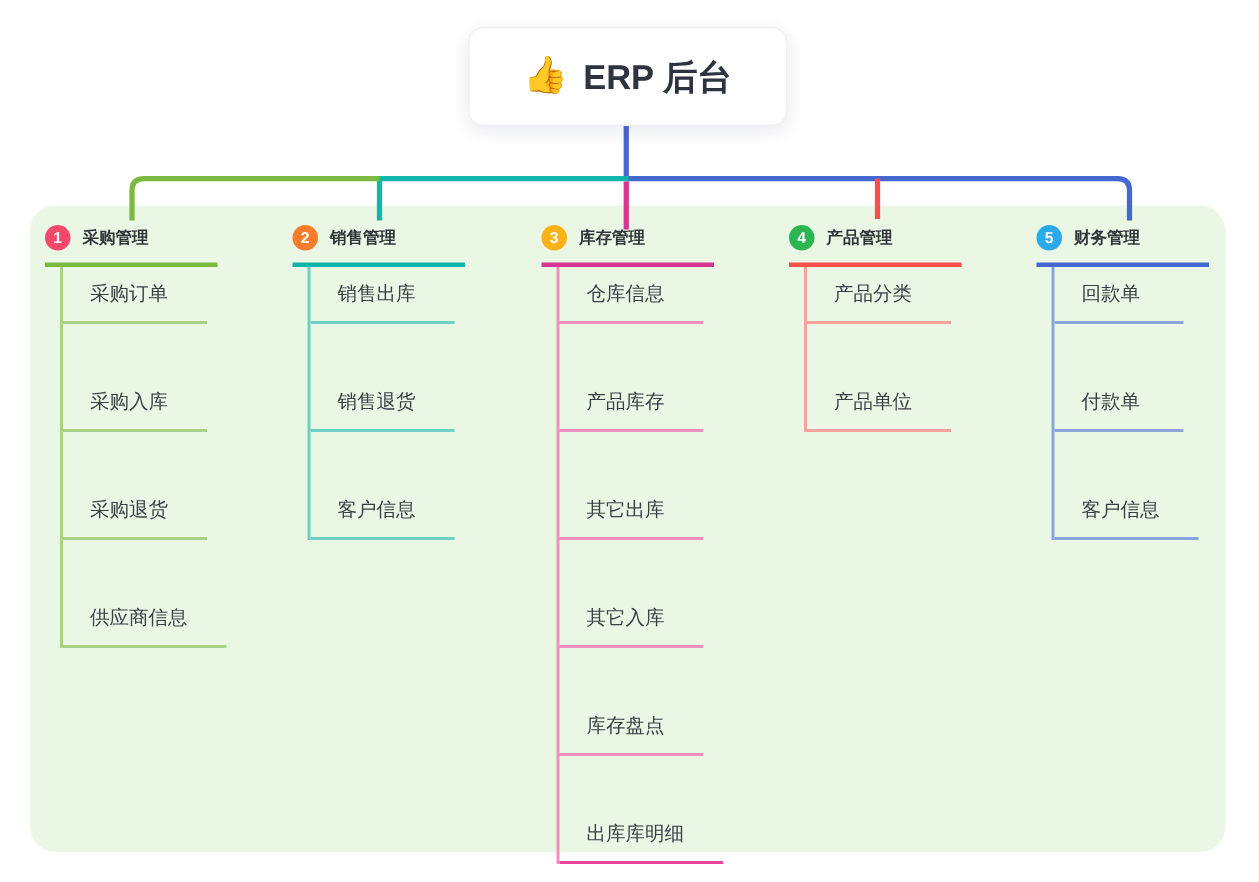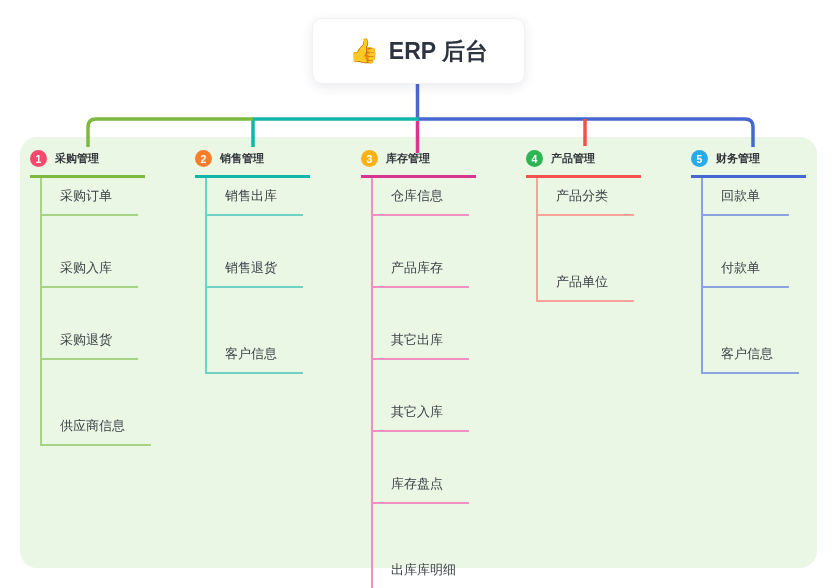--- a/index.html
+++ b/index.html
@@ -51,21 +51,21 @@
   }
   .child{
     box-sizing:border-box;height:72px;min-width:86px;width:max-content;
     display:flex;align-items:flex-end;
     padding:0 26px 9px 18px;
     border-bottom:2px solid var(--light);
     font-size:13px;color:#3c4046;white-space:nowrap;
     cursor:pointer;
   }
   .child:first-child{height:38px;}
-  .child:last-child{border-bottom-color:var(--lastline);margin-top:14px;}
+  .child:last-child{border-bottom-color:var(--lastline);}
 </style>
 </head>
 <body>
 
 <div class="stage">
 
   <div class="root-node">
     <span class="emoji">👍</span>
     <span>ERP 后台</span>
   </div>

